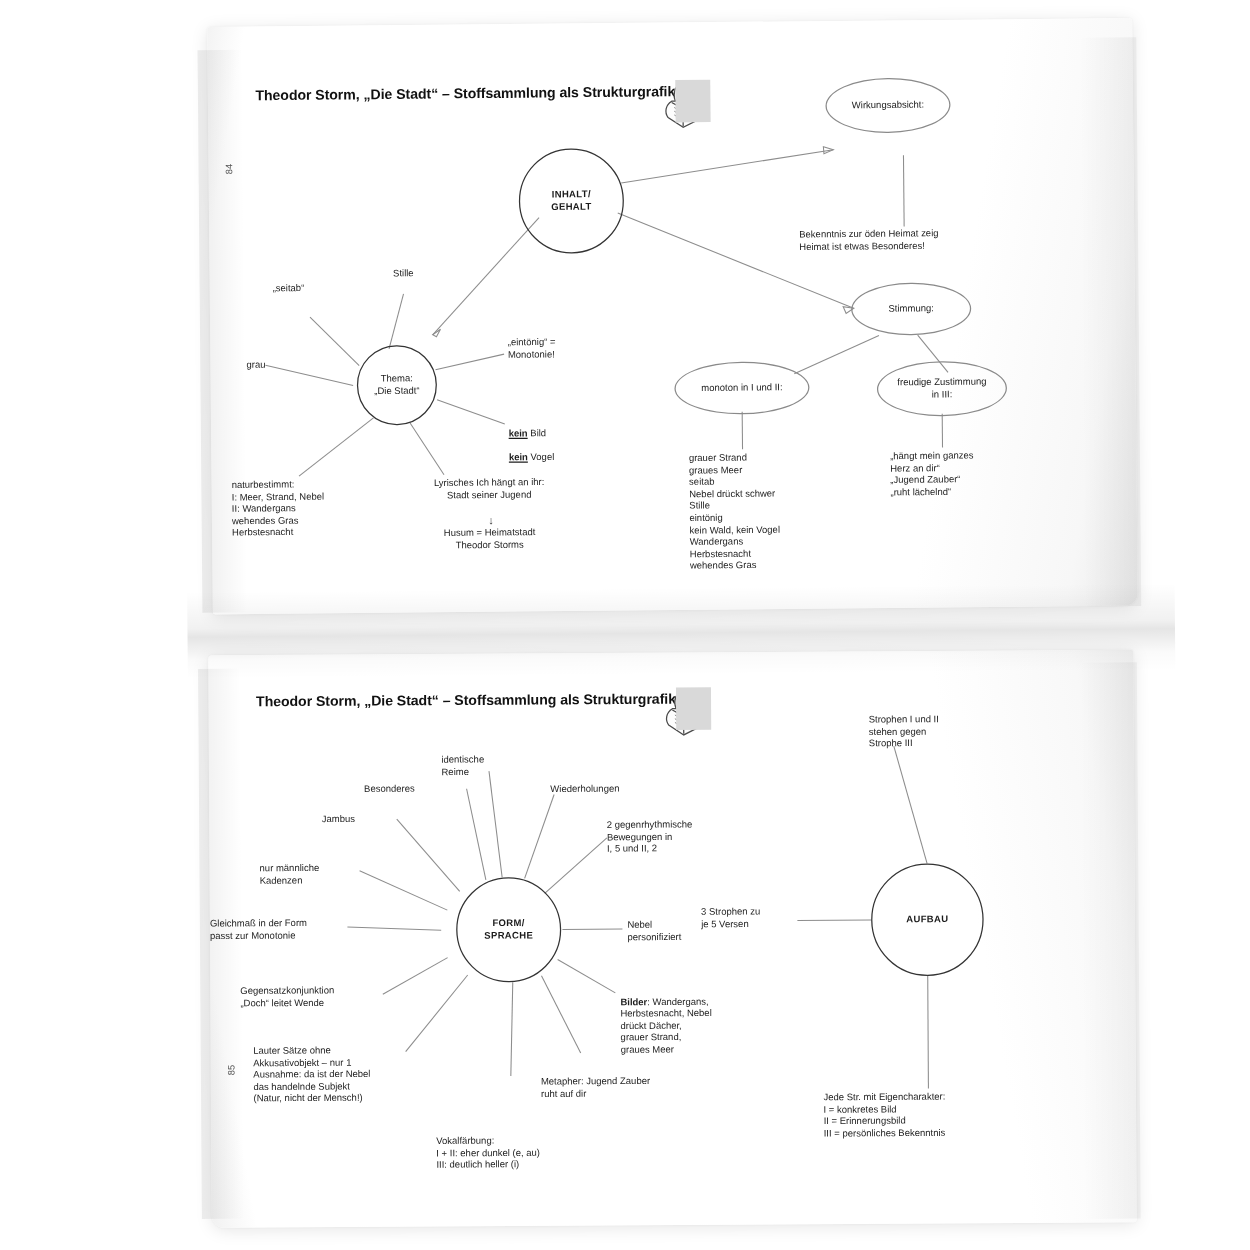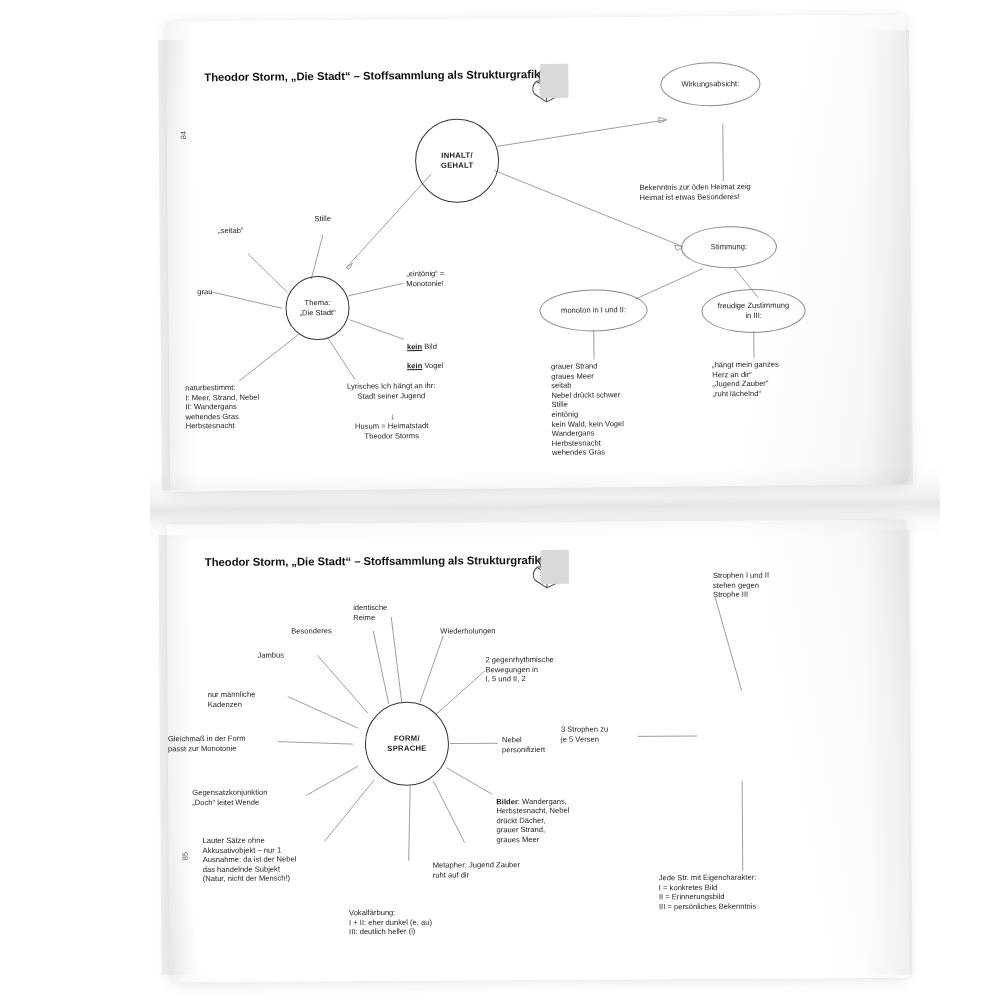--- a/index.html
+++ b/index.html
@@ -244,20 +244,21 @@
           <path d="M21 27 L28 30 M21 30 L28 33" stroke="#777" stroke-width=".7"></path>
           <path d="M25 18 L29 26" stroke="#4a4a4a" stroke-width="1.1" fill="none"></path>
         </svg>
       </div>
 
       <div class="pgnum" style="left:12px;top:336px;">85</div>
 
       <div class="node main" style="left:197px;top:179px;width:84px;height:84px;border-radius:50%;">FORM/
 SPRACHE</div>
 
+      <div class="node main" style="left:529px;top:170px;width:90px;height:90px;border-radius:50%;">AUFBAU</div>
 
       <div class="lbl" style="left:186px;top:80px;width:90px;">identische
 Reime</div>
       <div class="lbl" style="left:124px;top:103px;width:90px;">Besonderes</div>
       <div class="lbl" style="left:273px;top:104px;width:110px;">Wiederholungen</div>
       <div class="lbl" style="left:90px;top:127px;width:80px;">Jambus</div>
       <div class="lbl" style="left:318px;top:133px;width:130px;">2 gegenrhythmische
 Bewegungen in
 I, 5 und II, 2</div>
       <div class="lbl" style="left:40px;top:166px;width:90px;">nur männliche
@@ -281,21 +282,21 @@
 Akkusativobjekt – nur 1
 Ausnahme: da ist der Nebel
 das handelnde Subjekt
 (Natur, nicht der Mensch!)</div>
       <div class="lbl" style="left:264px;top:338px;width:150px;">Metapher: Jugend Zauber
 ruht auf dir</div>
       <div class="lbl" style="left:180px;top:385px;width:180px;">Vokalfärbung:
 I + II: eher dunkel (e, au)
 III: deutlich heller (i)</div>
 
-      <div class="lbl" style="left:528px;top:50px;width:120px;margin-left:18px;">Strophen I und II
+      <div class="lbl" style="left:528px;top:50px;width:120px;">Strophen I und II
 stehen gegen
 Strophe III</div>
       <div class="lbl" style="left:393px;top:203px;width:80px;">3 Strophen zu
 je 5 Versen</div>
       <div class="lbl" style="left:490px;top:352px;width:180px;">Jede Str. mit Eigencharakter:
 I = konkretes Bild
 II = Erinnerungsbild
 III = persönliches Bekenntnis</div>
 
     </div>

